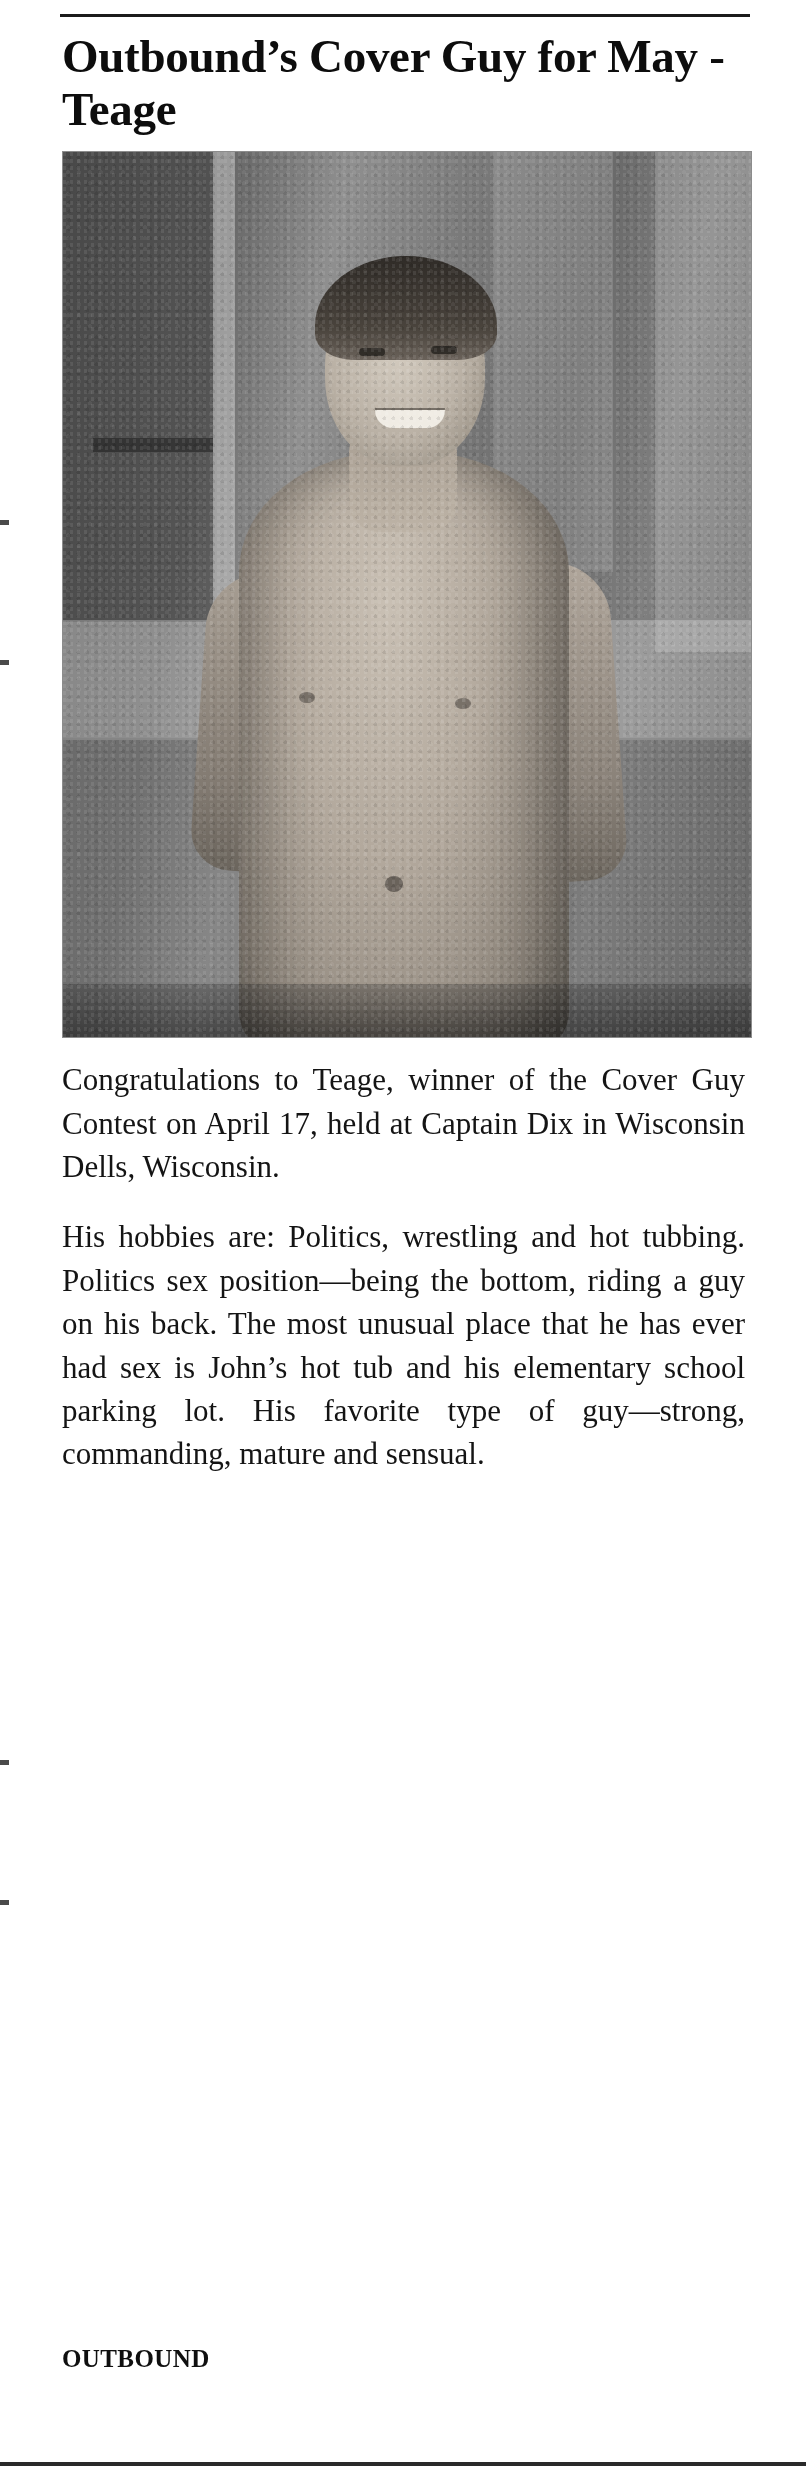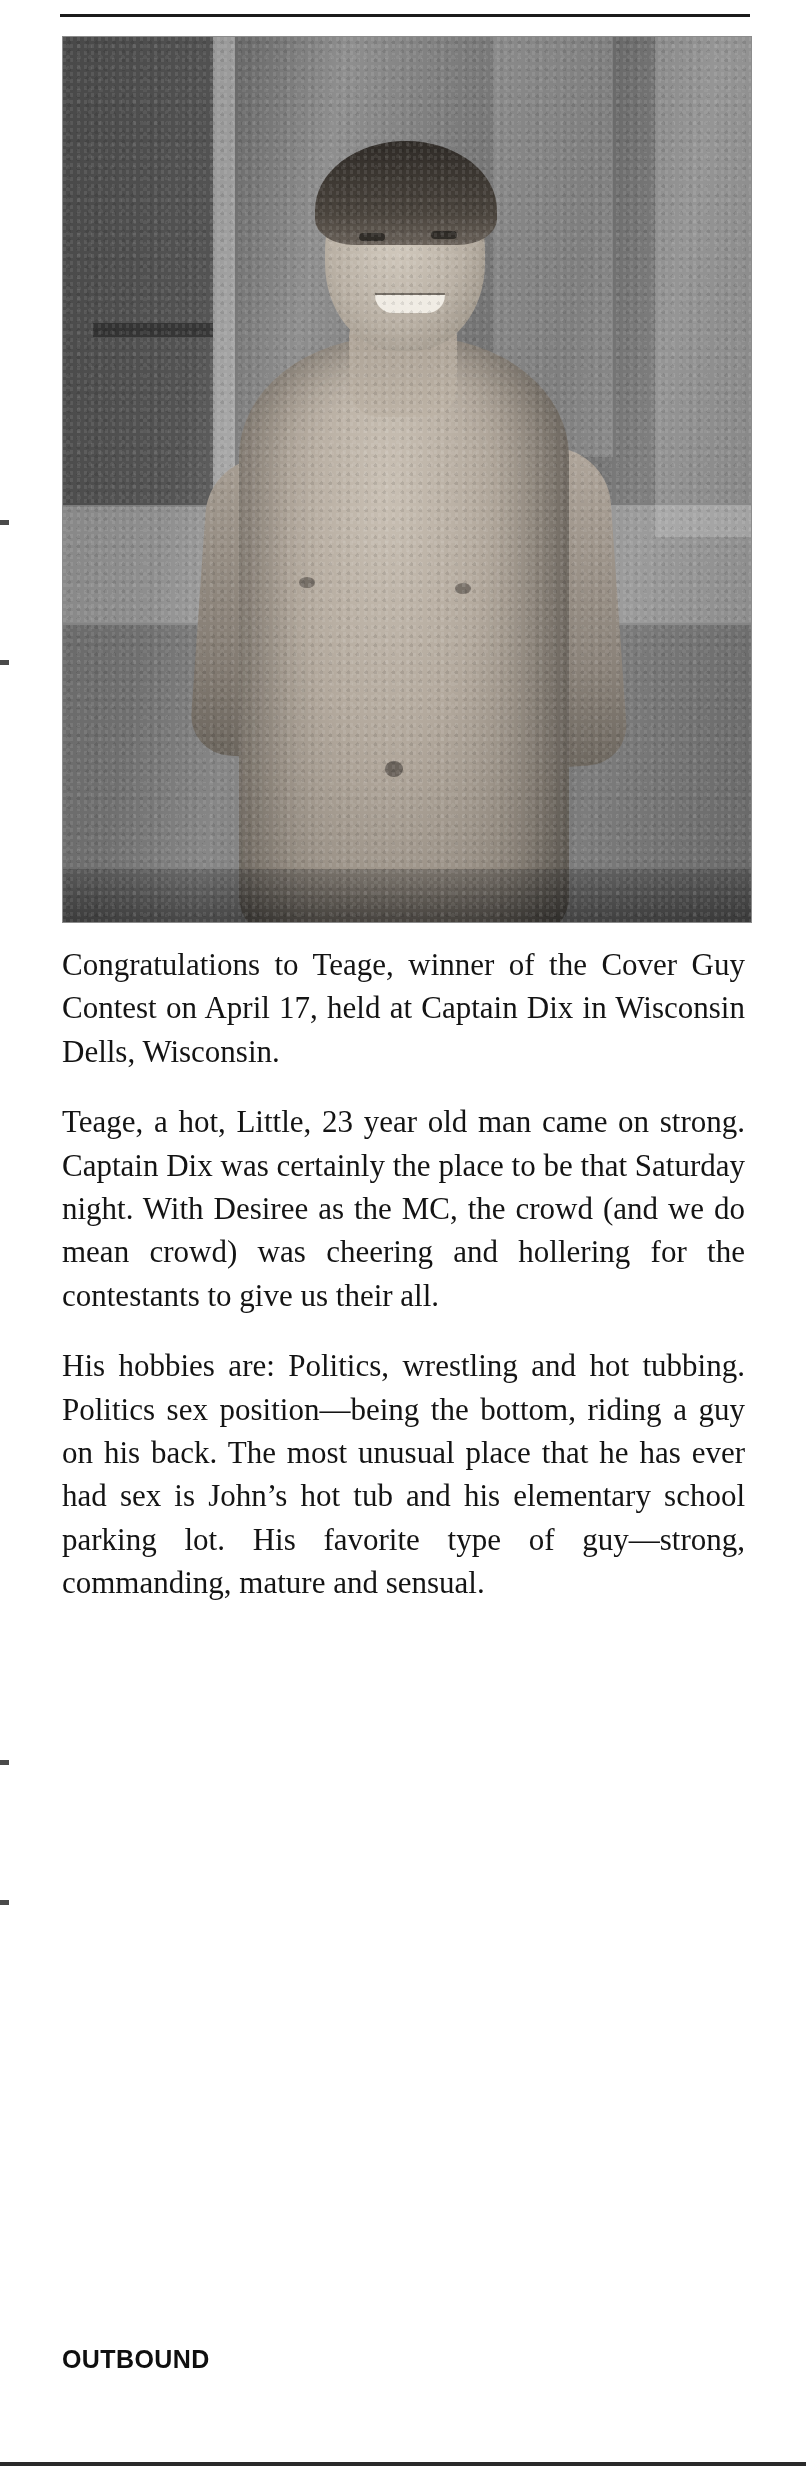--- a/index.html
+++ b/index.html
@@ -178,21 +178,21 @@
     color: #141414;
   }
 
   .footer {
     position: absolute;
     left: 62px;
     top: 2345px;
     width: 690px;
   }
   .footer-label {
-    font-family: Liberation Sans, sans-serif;
+    font-family: Liberation Serif, serif;
     font-weight: bold;
     font-size: 25px;
     letter-spacing: 0.4px;
     color: #0f0f0f;
     margin-top: 44px;
   }
   .bottom-rule {
     position: absolute;
     left: 0px;
     top: 2462px;
@@ -208,20 +208,21 @@
 
   <div class="top-rule"></div>
 
   <div class="edge-tick t1"></div>
   <div class="edge-tick t2"></div>
   <div class="edge-tick t3"></div>
   <div class="edge-tick t4"></div>
 
   <div class="column">
 
+    <h1 class="headline">Outbound’s Cover Guy for May - Teage</h1>
 
     <div class="photo-wrap">
       <div class="ph-bg"></div>
       <div class="ph-panel p1"></div>
       <div class="ph-panel p2"></div>
       <div class="ph-panel p3"></div>
       <div class="ph-panel p4"></div>
       <div class="ph-panel p5"></div>
       <div class="ph-panel p6"></div>
       <div class="ph-dark-shelf"></div>
@@ -235,21 +236,20 @@
       <div class="ph-head"></div>
       <div class="ph-hair"></div>
       <div class="ph-eye l"></div>
       <div class="ph-eye r"></div>
       <div class="ph-smile"></div>
       <div class="ph-tub-edge"></div>
       <div class="photo-grain"></div>
     </div>
 
     <p class="body">Congratulations to Teage, winner of the Cover Guy Contest on April 17, held at Captain Dix in Wisconsin Dells, Wisconsin.</p>
-    <p class="body">Teage, a hot, Little, 23 year old man came on strong.  Captain Dix was certainly the place to be that Saturday night.   With Desiree as the MC, the crowd (and we do mean crowd) was cheering and hollering for the contestants to give us their all.</p>
     <p class="body">His hobbies are: Politics, wrestling and hot tubbing.  Politics sex position—being the bottom, riding a guy on his back.   The most unusual place that he has ever had sex is John’s hot tub and his elementary school parking lot.  His favorite type of guy—strong, commanding, mature and sensual.</p>
 
   </div>
 
   <div class="footer">
     <span class="footer-label">OUTBOUND</span>
   </div>
 
   <div class="bottom-rule"></div>
 

